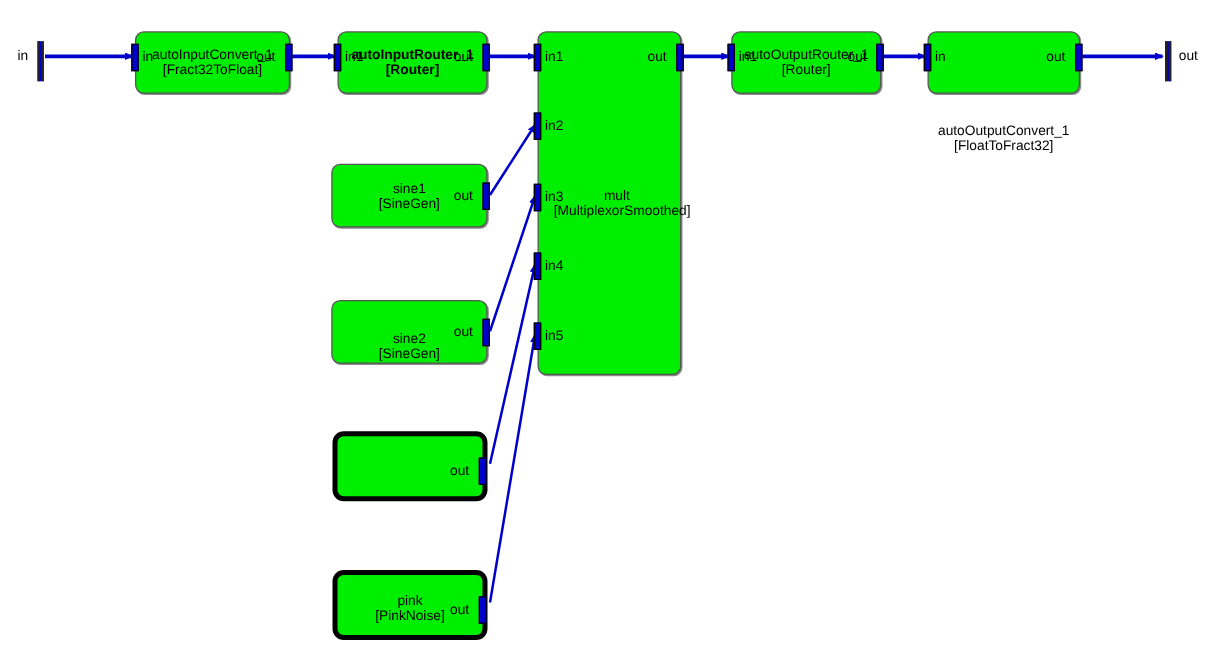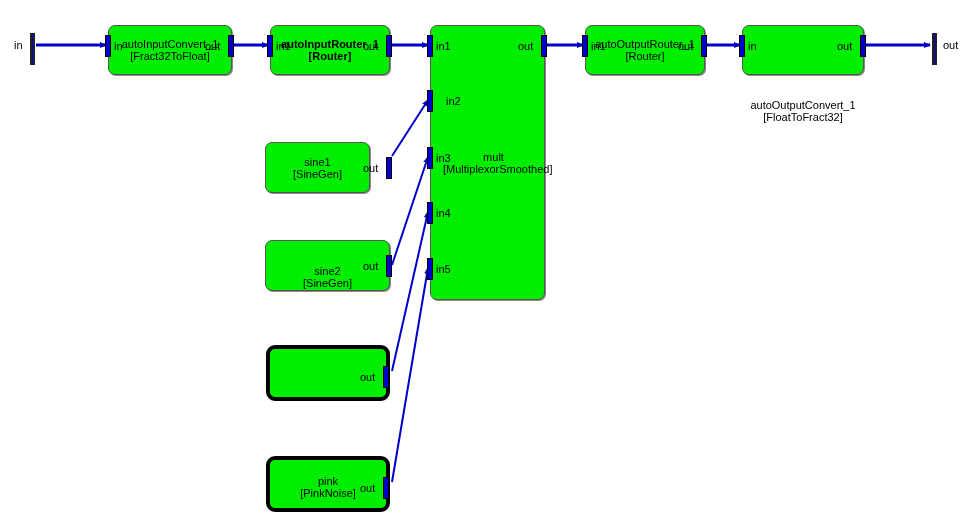--- a/index.html
+++ b/index.html
@@ -134,21 +134,21 @@
         <div class="port-label" style="left: 92px; top: 15px;">out</div>
       </div>
       <div class="block" style="left: 430px; top: 25px; width: 115px; height: 275px;">
         <div class="block-label" style="top: 125px; margin-left: 12px;">
           <span class="ln1">mult</span>
           <span class="ln2">[MultiplexorSmoothed]</span>
         </div>
         <div class="port" style="left: -4px; top: 9px;"></div>
         <div class="port-label" style="left: 5px; top: 15px;">in1</div>
         <div class="port" style="left: -4px; top: 64px;"></div>
-        <div class="port-label" style="left: 15px; top: 70px;">in2</div>
+        <div class="port-label" style="left: 5px; top: 70px;">in2</div>
         <div class="port" style="left: -4px; top: 121px;"></div>
         <div class="port-label" style="left: 5px; top: 127px;">in3</div>
         <div class="port" style="left: -4px; top: 176px;"></div>
         <div class="port-label" style="left: 5px; top: 182px;">in4</div>
         <div class="port" style="left: -4px; top: 232px;"></div>
         <div class="port-label" style="left: 5px; top: 238px;">in5</div>
         <div class="port" style="left: 110px; top: 9px;"></div>
         <div class="port-label" style="left: 87px; top: 15px;">out</div>
       </div>
       <div class="block" style="left: 585px; top: 25px; width: 120px; height: 50px;">
@@ -164,21 +164,21 @@
       <div class="block" style="left: 742px; top: 25px; width: 122px; height: 50px;">
         <div class="block-label" style="top: 28px; margin-top: 45px;">
           <span class="ln1">autoOutputConvert_1</span>
           <span class="ln2">[FloatToFract32]</span>
         </div>
         <div class="port" style="left: -4px; top: 9px;"></div>
         <div class="port-label" style="left: 5px; top: 15px;">in</div>
         <div class="port" style="left: 117px; top: 9px;"></div>
         <div class="port-label" style="left: 94px; top: 15px;">out</div>
       </div>
-      <div class="block" style="left: 265px; top: 142px; width: 105px; height: 51px;">
+      <div class="block" style="left: 265px; top: 131px; width: 125px; height: 51px;">
         <div class="block-label" style="top: 13px;">
           <span class="ln1">sine1</span>
           <span class="ln2">[SineGen]</span>
         </div>
         <div class="port" style="left: 120px; top: 14px;"></div>
         <div class="port-label" style="left: 97px; top: 20px;">out</div>
       </div>
       <div class="block" style="left: 265px; top: 240px; width: 125px; height: 51px;">
         <div class="block-label" style="top: 24px;">
           <span class="ln1">sine2</span>

